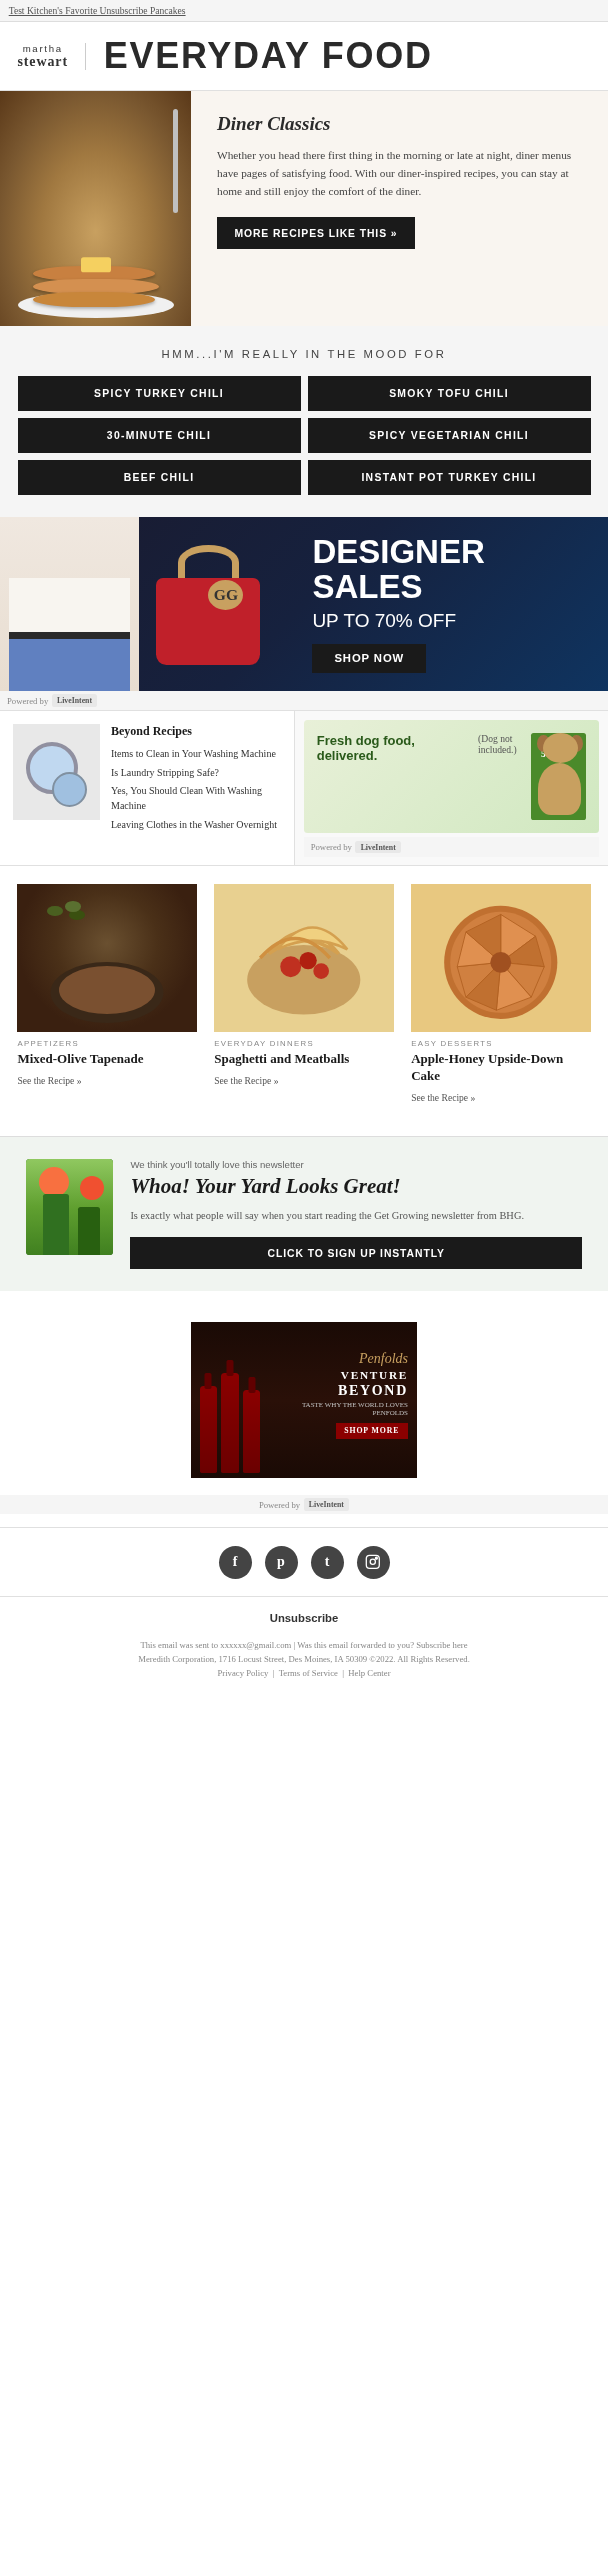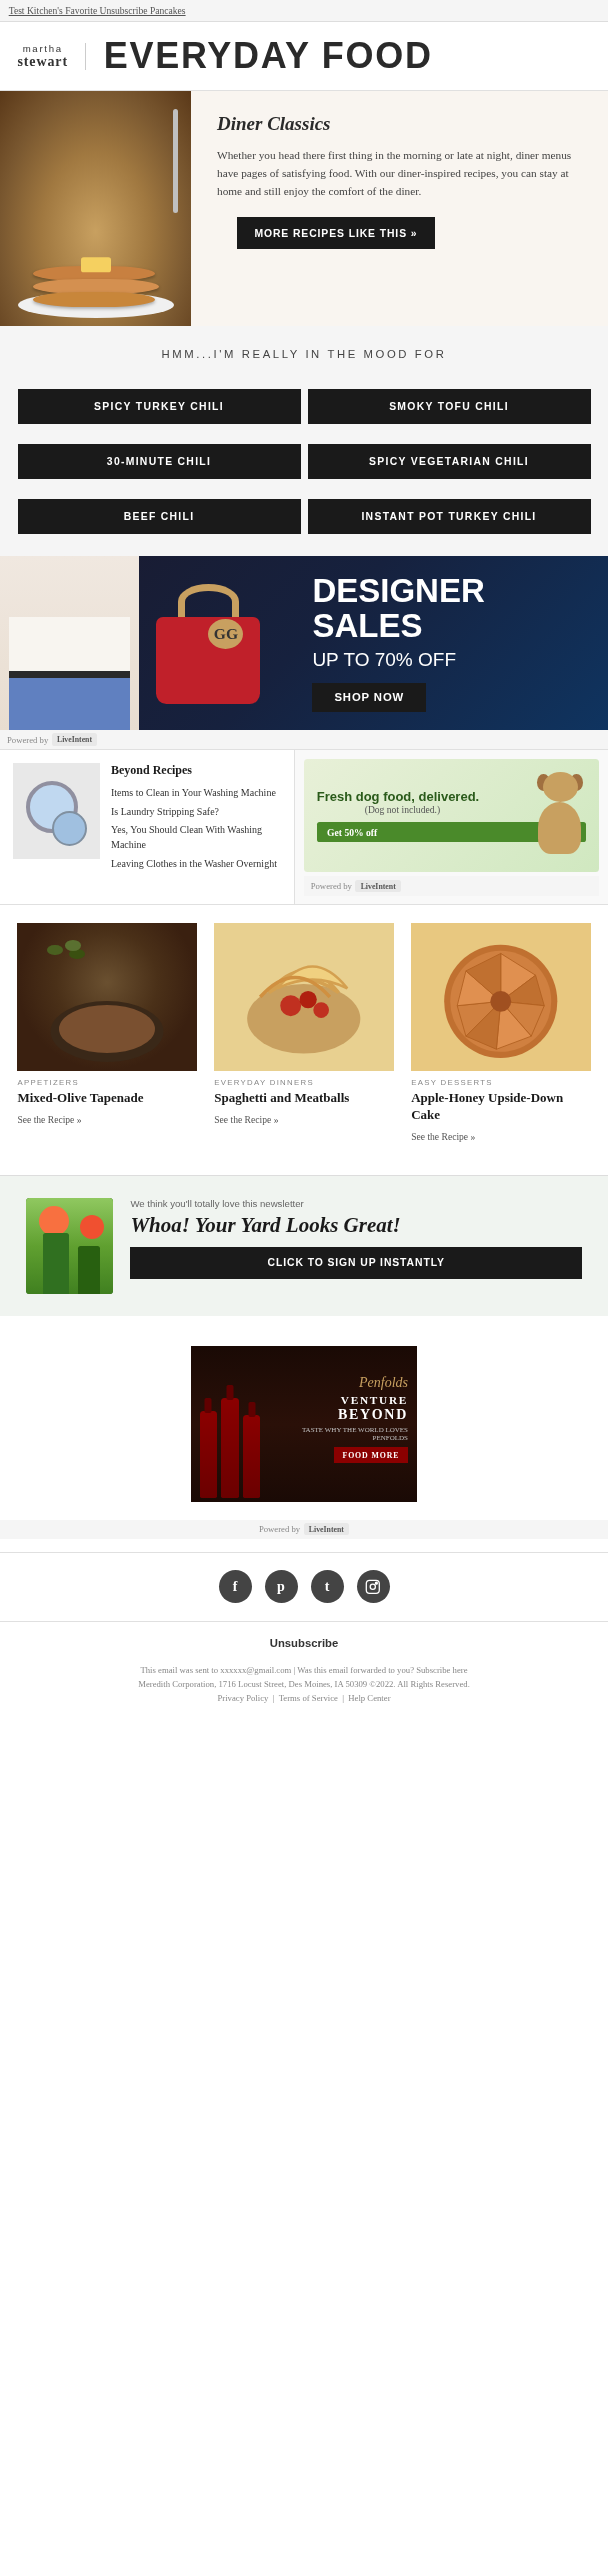--- a/index.html
+++ b/index.html
@@ -139,21 +139,20 @@
       color: #ffffff;
       font-family: Arial, sans-serif;
       font-size: 10.4px;
       font-weight: bold;
       letter-spacing: 0.9px;
       padding: 10.4px 17.4px;
       text-transform: uppercase;
       text-decoration: none;
       cursor: pointer;
       border: none;
-      margin-left: 20px;
     }
 
     
     .mood-section {
       background: #f5f5f5;
       padding: 22px 17.4px;
       text-align: center;
     }
     .mood-title {
       font-family: Arial, sans-serif;
@@ -175,21 +174,20 @@
       color: #ffffff;
       font-family: Arial, sans-serif;
       font-size: 10.4px;
       font-weight: bold;
       letter-spacing: 1.3px;
       padding: 12px 14px;
       text-transform: uppercase;
       text-align: center;
       cursor: pointer;
       border: none;
-      margin-top: 13px;
     }
 
     
     .ad-banner {
       width: 608px;
       height: 174px;
       background: linear-gradient(135deg, #1a1a2e 0%, #16213e 50%, #0f3460 100%);
       position: relative;
       overflow: hidden;
       display: flex;
@@ -387,21 +385,21 @@
       background: #f9f9f9;
     }
     .dog-food-ad {
       width: 100%;
       height: 113px;
       background: linear-gradient(135deg, #e8f0d8 0%, #d0e8c0 100%);
       position: relative;
       border-radius: 3.5px;
       overflow: hidden;
       display: flex;
-      flex-direction: column;
+      flex-direction: row;
       justify-content: center;
       padding: 13px;
     }
     .dog-ad-text { font-size: 13px; font-weight: bold; color: #2a5a1a; font-family: Arial, sans-serif; }
     .dog-ad-sub { font-size: 9.6px; color: #555; margin-bottom: 7px; margin-left: 48px; }
     .dog-discount-btn {
       display: inline-block;
       background: #4a8a2a;
       color: white;
       font-size: 9.6px;
@@ -1004,38 +1002,39 @@
       <div class="garden-visual">
         <div class="flower-1"></div>
         <div class="flower-2"></div>
         <div class="plant-1"></div>
         <div class="plant-2"></div>
       </div>
     </div>
     <div class="newsletter-text">
       <div class="newsletter-pretitle">We think you'll totally love this newsletter</div>
       <div class="newsletter-title">Whoa! Your Yard Looks Great!</div>
+      <div class="newsletter-body">Is exactly what people will say when you start reading the Get Growing newsletter from BHG.</div>
       <button class="newsletter-btn">CLICK TO SIGN UP INSTANTLY</button>
     </div>
   </div>
 </div>
 
 <div style="text-align:center; padding:13px 0; background:#fff;">
   <div class="wine-ad">
     <div class="wine-bottles">
       <div class="wine-bottle"></div>
       <div class="wine-bottle" style="height:100px;"></div>
       <div class="wine-bottle" style="height:83px;"></div>
     </div>
     <div class="wine-text-area">
       <div class="penfolds-logo">Penfolds</div>
       <div class="penfolds-sub">VENTURE</div>
       <div class="penfolds-beyond">BEYOND</div>
       <div class="penfolds-tagline">TASTE WHY THE WORLD LOVES PENFOLDS</div>
-      <div class="penfolds-learnmore">FOOD MORE</div>
+      <div class="penfolds-learnmore">SHOP MORE</div>
     </div>
   </div>
   <div class="powered-by" style="justify-content:center;">
     <span>Powered by</span>
     <span class="liveintent-badge">LiveIntent</span>
   </div>
 </div>
 
 <div class="social-footer">
   <a class="social-icon">f</a>

